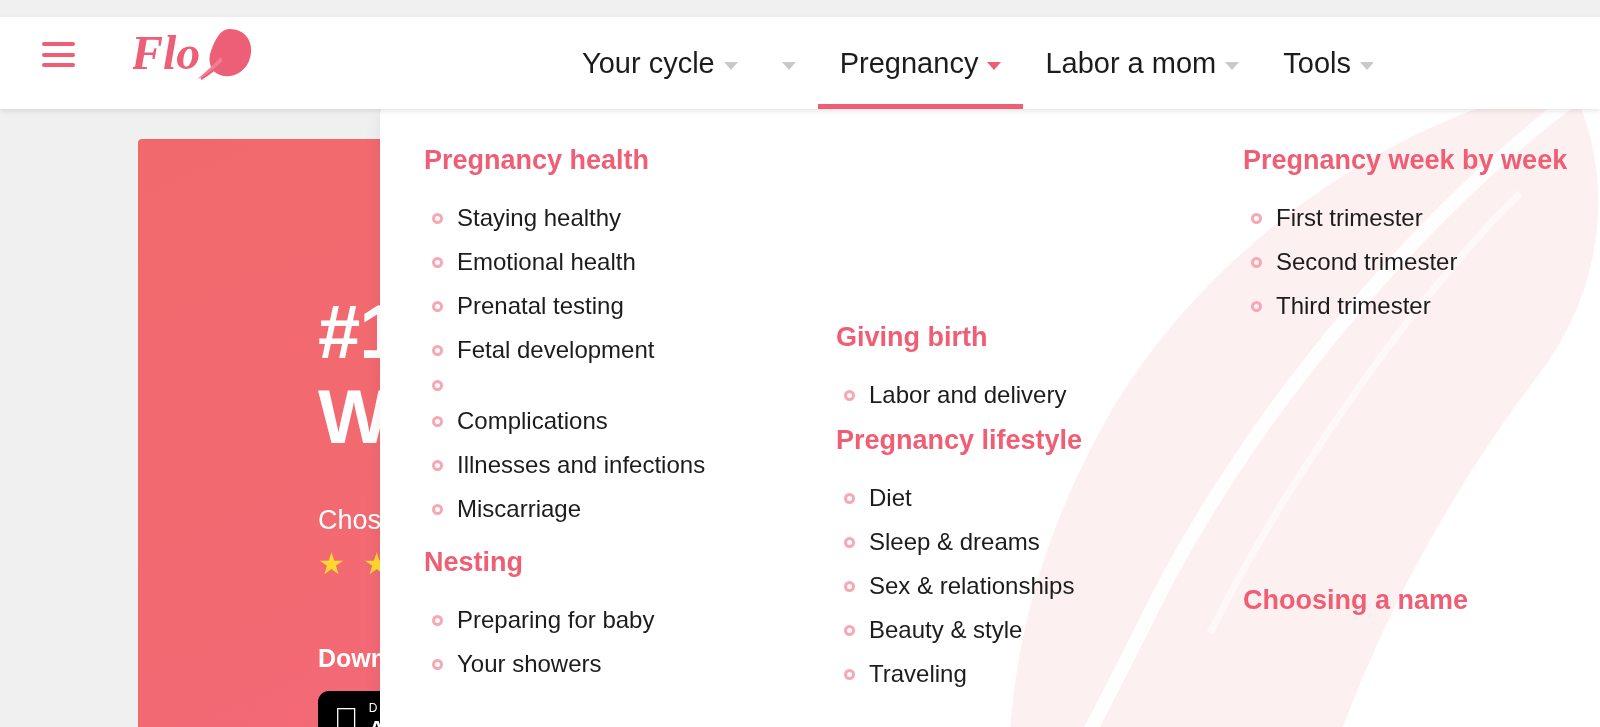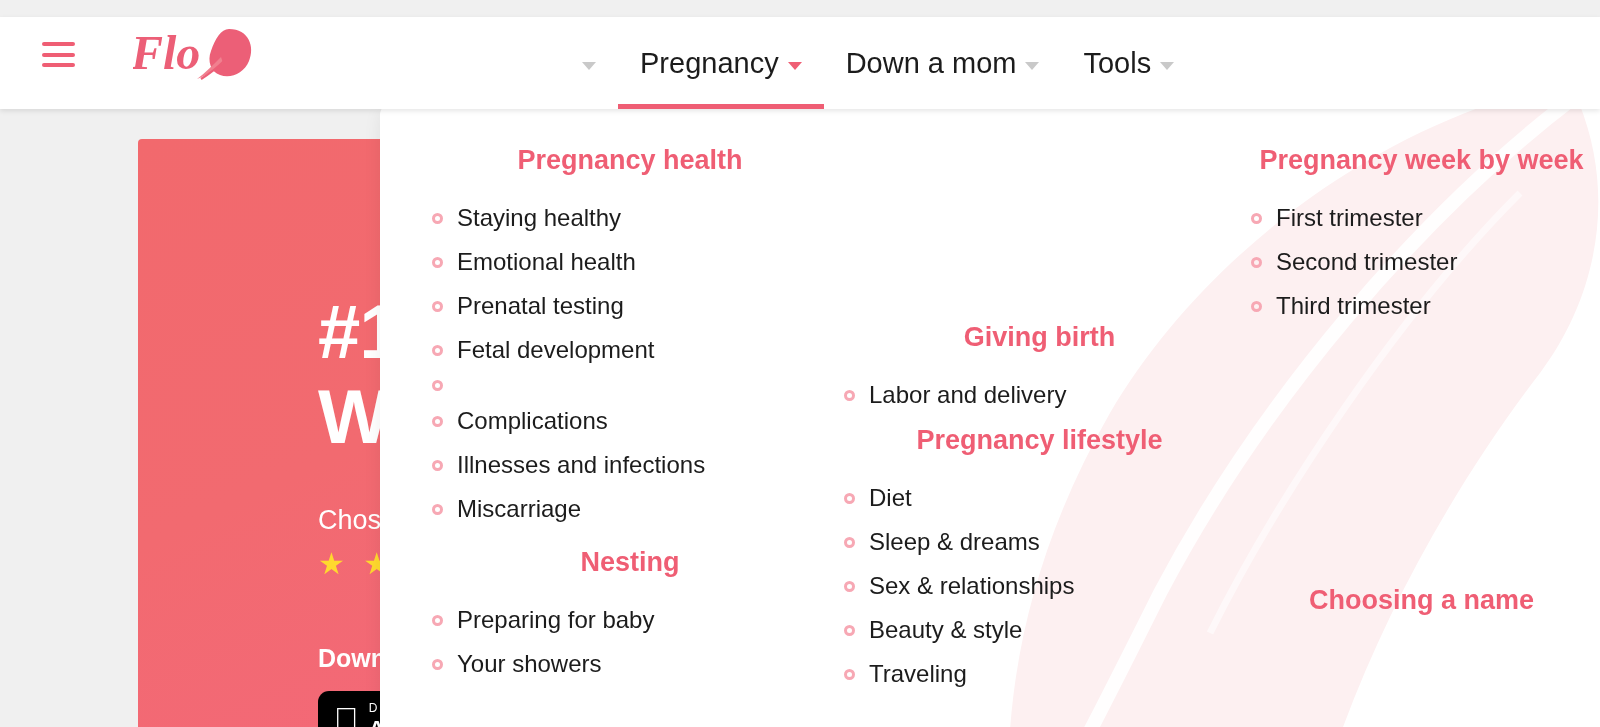--- a/index.html
+++ b/index.html
@@ -69,21 +69,21 @@
     position:absolute; left:380px; top:103px; width:1220px; height:624px;
     background:#fff; border-radius:12px 0 0 0; overflow:hidden; z-index:15;
     box-shadow:0 6px 18px rgba(0,0,0,.07);
   }
   .deco {
     position:absolute; right:-40px; top:-30px; width:760px; height:760px;
     pointer-events:none;
   }
   .dd-grid {
     position:relative; z-index:2;
-    display:grid; grid-template-columns:412px 407px 1fr; padding:42px 0 0 44px;text-align:center;
+    display:grid; grid-template-columns:412px 407px 1fr; padding:42px 0 0 44px;
   }
   .group { margin-bottom:6px; }
   .group-title {
     font-size:27px; font-weight:700; color:#ef5e74; margin-bottom:22px; white-space:nowrap;
   }
   .group-list { list-style:none;margin-top:28px; }
   .group-list li {
     display:flex; align-items:center; gap:14px; margin-bottom:16px; cursor:pointer;
   }
   .dot {
@@ -252,30 +252,35 @@
 
     <svg class="logo" viewBox="0 0 122 62">
       <text x="-2" y="46" font-family="Liberation Serif, serif" font-size="48" font-style="italic" font-weight="700" fill="#ec5f77">Flo</text>
       <path d="M96 6 C116 6 122 24 116 38 C111 50 98 56 87 52 C78 49 74 38 78 28 C82 16 88 6 96 6 Z" fill="#ec5f77"></path>
       <path d="M88 34 C80 42 72 50 64 56 C72 53 82 47 90 40" fill="#f0808f"></path>
       <path d="M91 38 C84 45 76 51 68 56" stroke="#ec5f77" stroke-width="2.2" fill="none"></path>
     </svg>
 
     <div class="nav">
       <div class="nav-item">
+        <span class="nav-label">Your cycle</span>
+        <span class="caret"></span>
+
+      </div>
+      <div class="nav-item">
         <span class="caret"></span>
 
       </div>
       <div class="nav-item active">
         <span class="nav-label">Pregnancy</span>
         <span class="caret"></span>
         <span class="nav-underline"></span>
       </div>
       <div class="nav-item">
-        <span class="nav-label">Down a mom</span>
+        <span class="nav-label">Labor a mom</span>
         <span class="caret"></span>
 
       </div>
       <div class="nav-item">
         <span class="nav-label">Tools</span>
         <span class="caret"></span>
 
       </div>
     </div>
 

